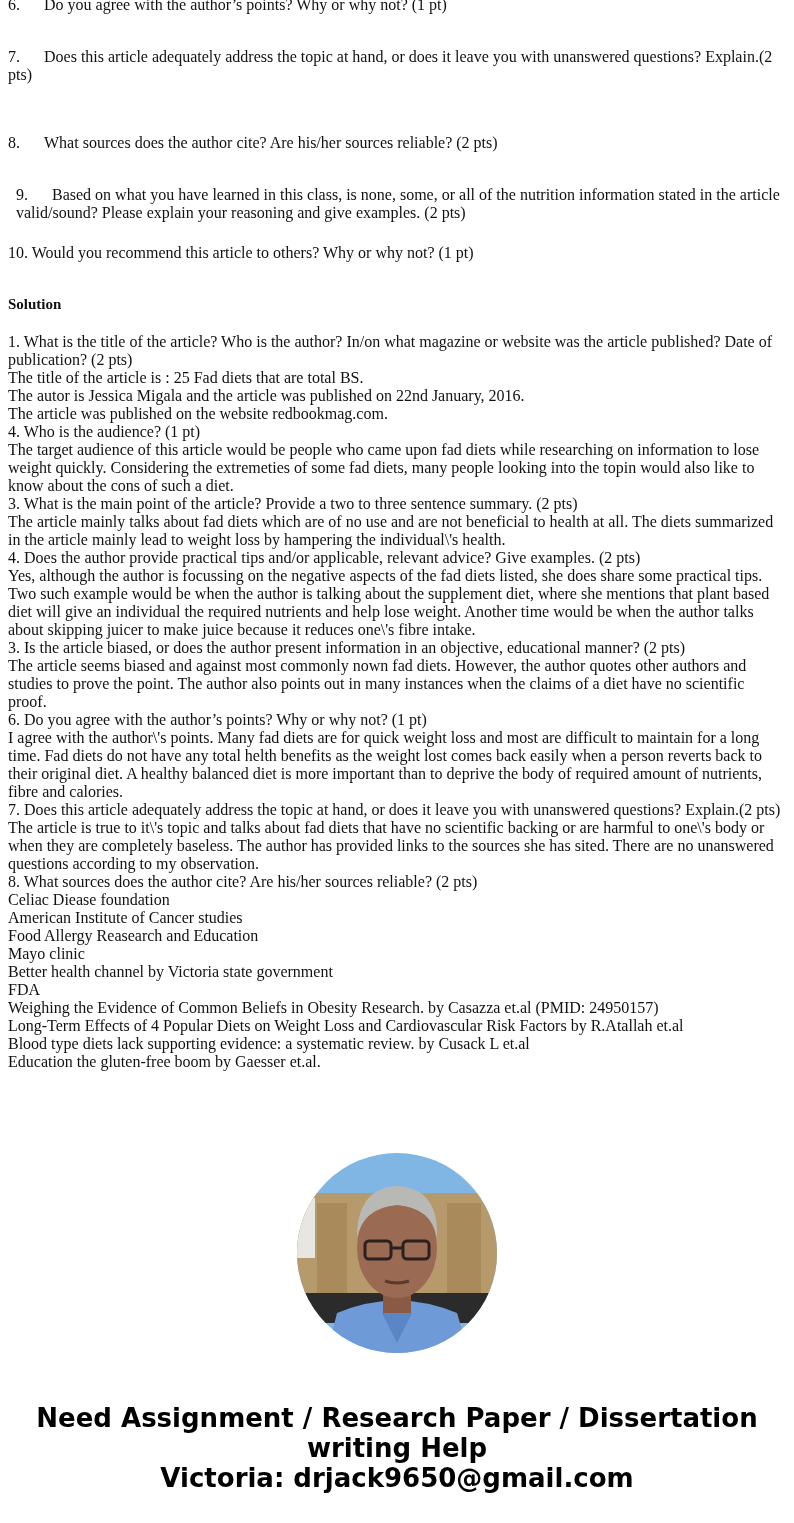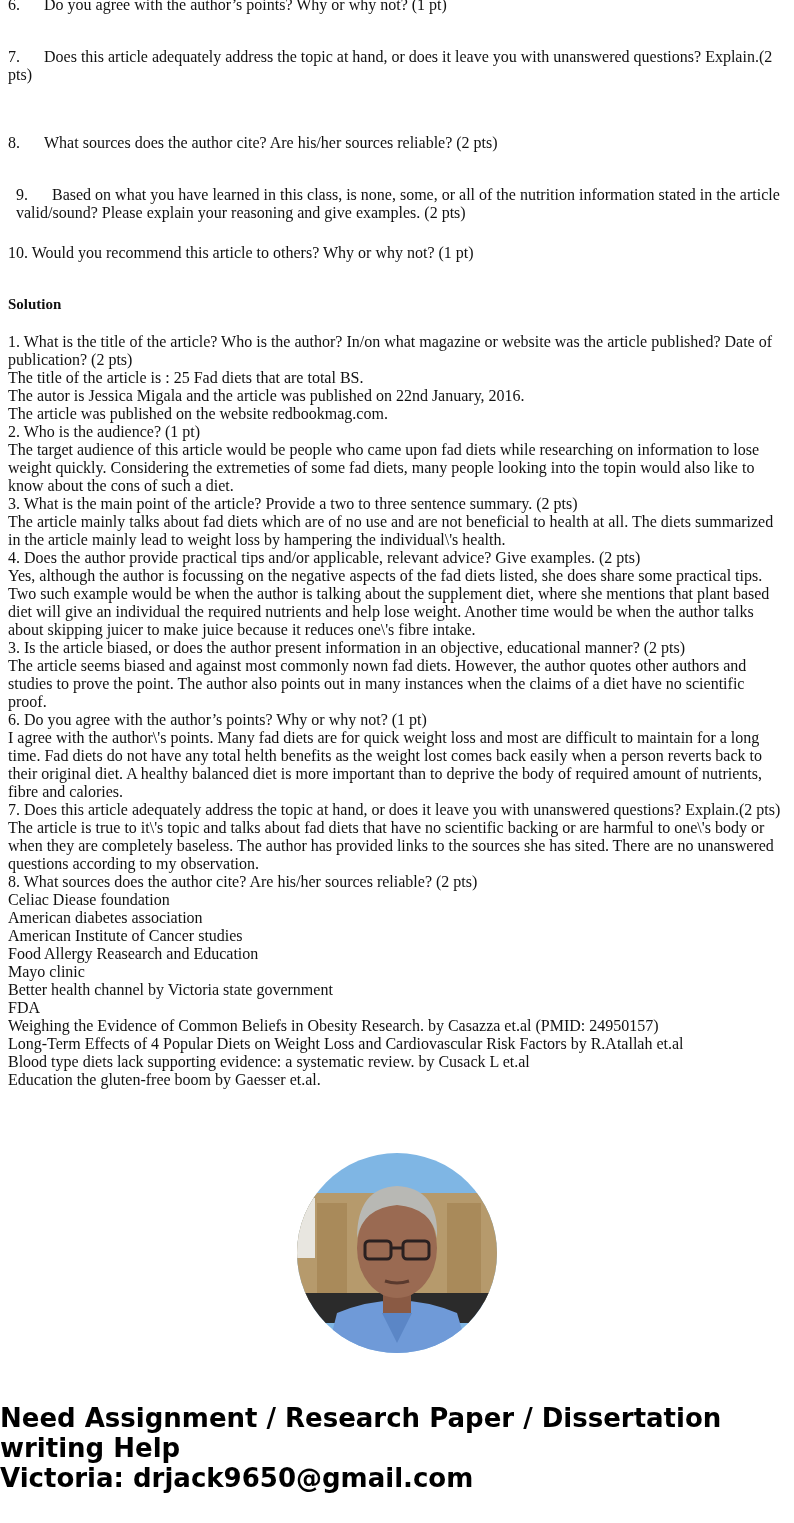--- a/index.html
+++ b/index.html
@@ -26,21 +26,21 @@
     font-size: 15px; font-weight: bold; line-height: 22px;
   }
   .solution { position: absolute; top: 333px; width: 778px; }
   .line { margin: 0; }
   .photo-wrap {
     position: absolute; left: 297px; top: 1153px;
     width: 200px; height: 200px; border-radius: 50%; overflow: hidden;
   }
   .promo {
     position: absolute; left: 0; top: 1403px; width: 794px;
-    text-align: left;
+    text-align: center;
     font-family: "DejaVu Sans", sans-serif;
     font-weight: bold; font-size: 26px; line-height: 30px; color: #000000;
   }
 </style>
 </head>
 <body>
 
 <div class="page">
   <p class="q q1"><span class="qnum">6.</span><span>Do you agree with the author’s points? Why or why not? (1 pt)</span></p>
   <p class="q q2"><span class="qnum">7.</span><span>Does this article adequately address the topic at hand, or does it leave you with unanswered questions? Explain.(2 pts)</span></p>
@@ -48,35 +48,34 @@
   <p class="q q4"><span class="qnum">9.</span><span>Based on what you have learned in this class, is none, some, or all of the nutrition information stated in the article valid/sound? Please explain your reasoning and give examples. (2 pts)</span></p>
   <p class="q q5"><span>10. Would you recommend this article to others? Why or why not? (1 pt)</span></p>
 
   <h3 class="heading">Solution</h3>
 
   <div class="solution">
     <p class="line">1. What is the title of the article? Who is the author? In/on what magazine or website was the article published? Date of publication? (2 pts)</p>
     <p class="line">The title of the article is : 25 Fad diets that are total BS.</p>
     <p class="line">The autor is Jessica Migala and the article was published on 22nd January, 2016.</p>
     <p class="line">The article was published on the website redbookmag.com.</p>
-    <p class="line">2. Who is the audience? (1 pt)</p>
+    <p class="line">4. Who is the audience? (1 pt)</p>
     <p class="line">The target audience of this article would be people who came upon fad diets while researching on information to lose weight quickly. Considering the extremeties of some fad diets, many people looking into the topin would also like to know about the cons of such a diet.</p>
     <p class="line">3. What is the main point of the article? Provide a two to three sentence summary. (2 pts)</p>
     <p class="line">The article mainly talks about fad diets which are of no use and are not beneficial to health at all. The diets summarized in the article mainly lead to weight loss by hampering the individual\'s health.</p>
     <p class="line">4. Does the author provide practical tips and/or applicable, relevant advice? Give examples. (2 pts)</p>
     <p class="line">Yes, although the author is focussing on the negative aspects of the fad diets listed, she does share some practical tips. Two such example would be when the author is talking about the supplement diet, where she mentions that plant based diet will give an individual the required nutrients and help lose weight. Another time would be when the author talks about skipping juicer to make juice because it reduces one\'s fibre intake.</p>
     <p class="line">3. Is the article biased, or does the author present information in an objective, educational manner? (2 pts)</p>
     <p class="line">The article seems biased and against most commonly nown fad diets. However, the author quotes other authors and studies to prove the point. The author also points out in many instances when the claims of a diet have no scientific proof.</p>
     <p class="line">6. Do you agree with the author’s points? Why or why not? (1 pt)</p>
     <p class="line">I agree with the author\'s points. Many fad diets are for quick weight loss and most are difficult to maintain for a long time. Fad diets do not have any total helth benefits as the weight lost comes back easily when a person reverts back to their original diet. A healthy balanced diet is more important than to deprive the body of required amount of nutrients, fibre and calories.</p>
     <p class="line">7. Does this article adequately address the topic at hand, or does it leave you with unanswered questions? Explain.(2 pts)</p>
     <p class="line">The article is true to it\'s topic and talks about fad diets that have no scientific backing or are harmful to one\'s body or when they are completely baseless. The author has provided links to the sources she has sited. There are no unanswered questions according to my observation.</p>
     <p class="line">8. What sources does the author cite? Are his/her sources reliable? (2 pts)</p>
     <p class="line">Celiac Diease foundation</p>
-    <p class="line">American diabetes association</p>
     <p class="line">American Institute of Cancer studies</p>
     <p class="line">Food Allergy Reasearch and Education</p>
     <p class="line">Mayo clinic</p>
     <p class="line">Better health channel by Victoria state government</p>
     <p class="line">FDA</p>
     <p class="line">Weighing the Evidence of Common Beliefs in Obesity Research. by Casazza et.al (PMID: 24950157)</p>
     <p class="line">Long-Term Effects of 4 Popular Diets on Weight Loss and Cardiovascular Risk Factors by R.Atallah et.al</p>
     <p class="line">Blood type diets lack supporting evidence: a systematic review. by Cusack L et.al</p>
     <p class="line">Education the gluten-free boom by Gaesser et.al.</p>
   </div>

